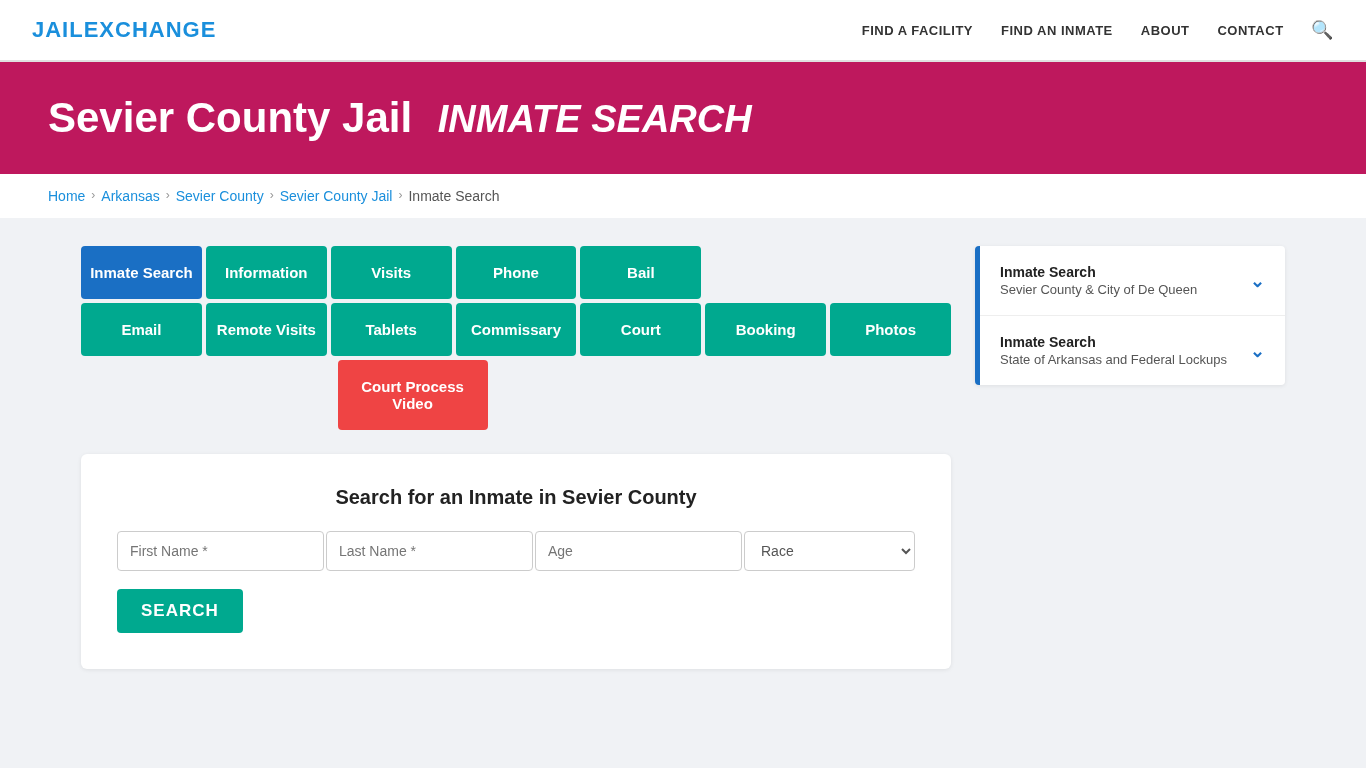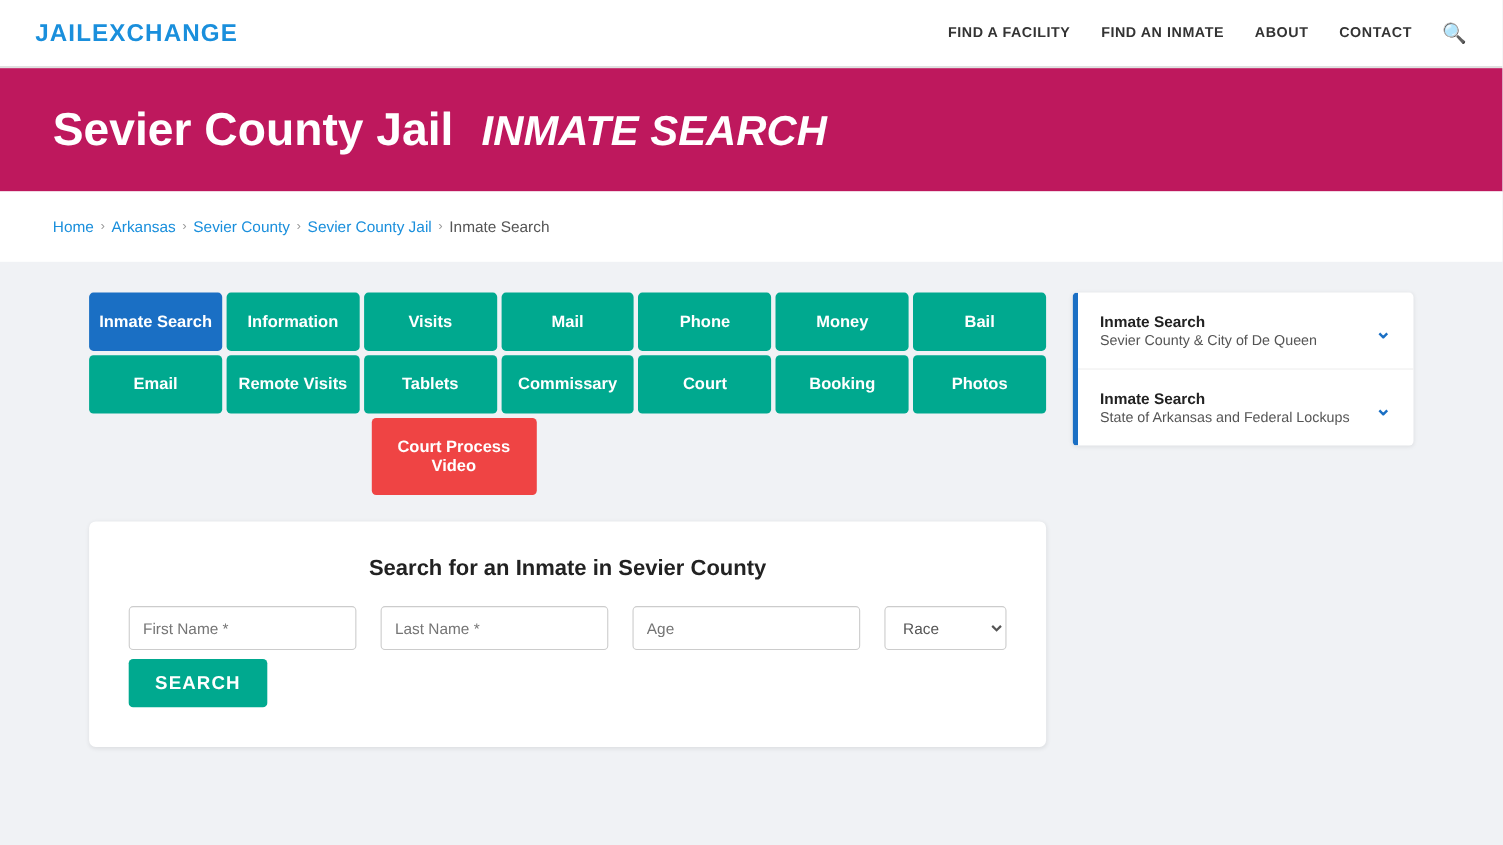--- a/index.html
+++ b/index.html
@@ -55,21 +55,21 @@
     }
     .hero h1 em {
       font-style: italic;
       font-weight: 700;
       font-size: 38px;
     }
 
     
     .breadcrumb {
       background: #fff;
-      padding: 24px 48px;
+      padding: 14px 48px;
       font-size: 14px;
       color: #777;
       display: flex;
       align-items: flex-start;
       gap: 6px;
     }
     .breadcrumb a { color: #1a8fdc; text-decoration: none; }
     .breadcrumb .sep { color: #999; font-size: 12px; }
 
     
@@ -142,22 +142,22 @@
     }
     .search-card h2 {
       text-align: center;
       font-size: 20px;
       font-weight: 700;
       margin-bottom: 22px;
       color: #222;
     }
     .search-inputs {
       display: flex;
-      gap: 22px;
-      margin-bottom: 8px;
+      gap: 2px;
+      margin-bottom: 18px;
     }
     .search-inputs input,
     .search-inputs select {
       flex: 1;
       padding: 10px 12px;
       border: 1px solid #ccc;
       border-radius: 4px;
       font-size: 14px;
       color: #555;
       background: #fff;
@@ -245,23 +245,21 @@
   <span style="color:#555;">Inmate Search</span>
 </div>
 
 <div class="main-wrapper">
   <div class="content-area">
 
     <div class="tabs-grid">
       <button class="tab-btn active">Inmate Search</button>
       <button class="tab-btn">Information</button>
       <button class="tab-btn">Visits</button>
-      <button class="tab-btn">Mail</button>
       <button class="tab-btn">Phone</button>
-      <button class="tab-btn">Money</button>
       <button class="tab-btn">Bail</button>
     </div>
 
     <div class="tabs-grid-row2">
       <button class="tab-btn">Email</button>
       <button class="tab-btn">Remote Visits</button>
       <button class="tab-btn">Tablets</button>
       <button class="tab-btn">Commissary</button>
       <button class="tab-btn">Court</button>
       <button class="tab-btn">Booking</button>

